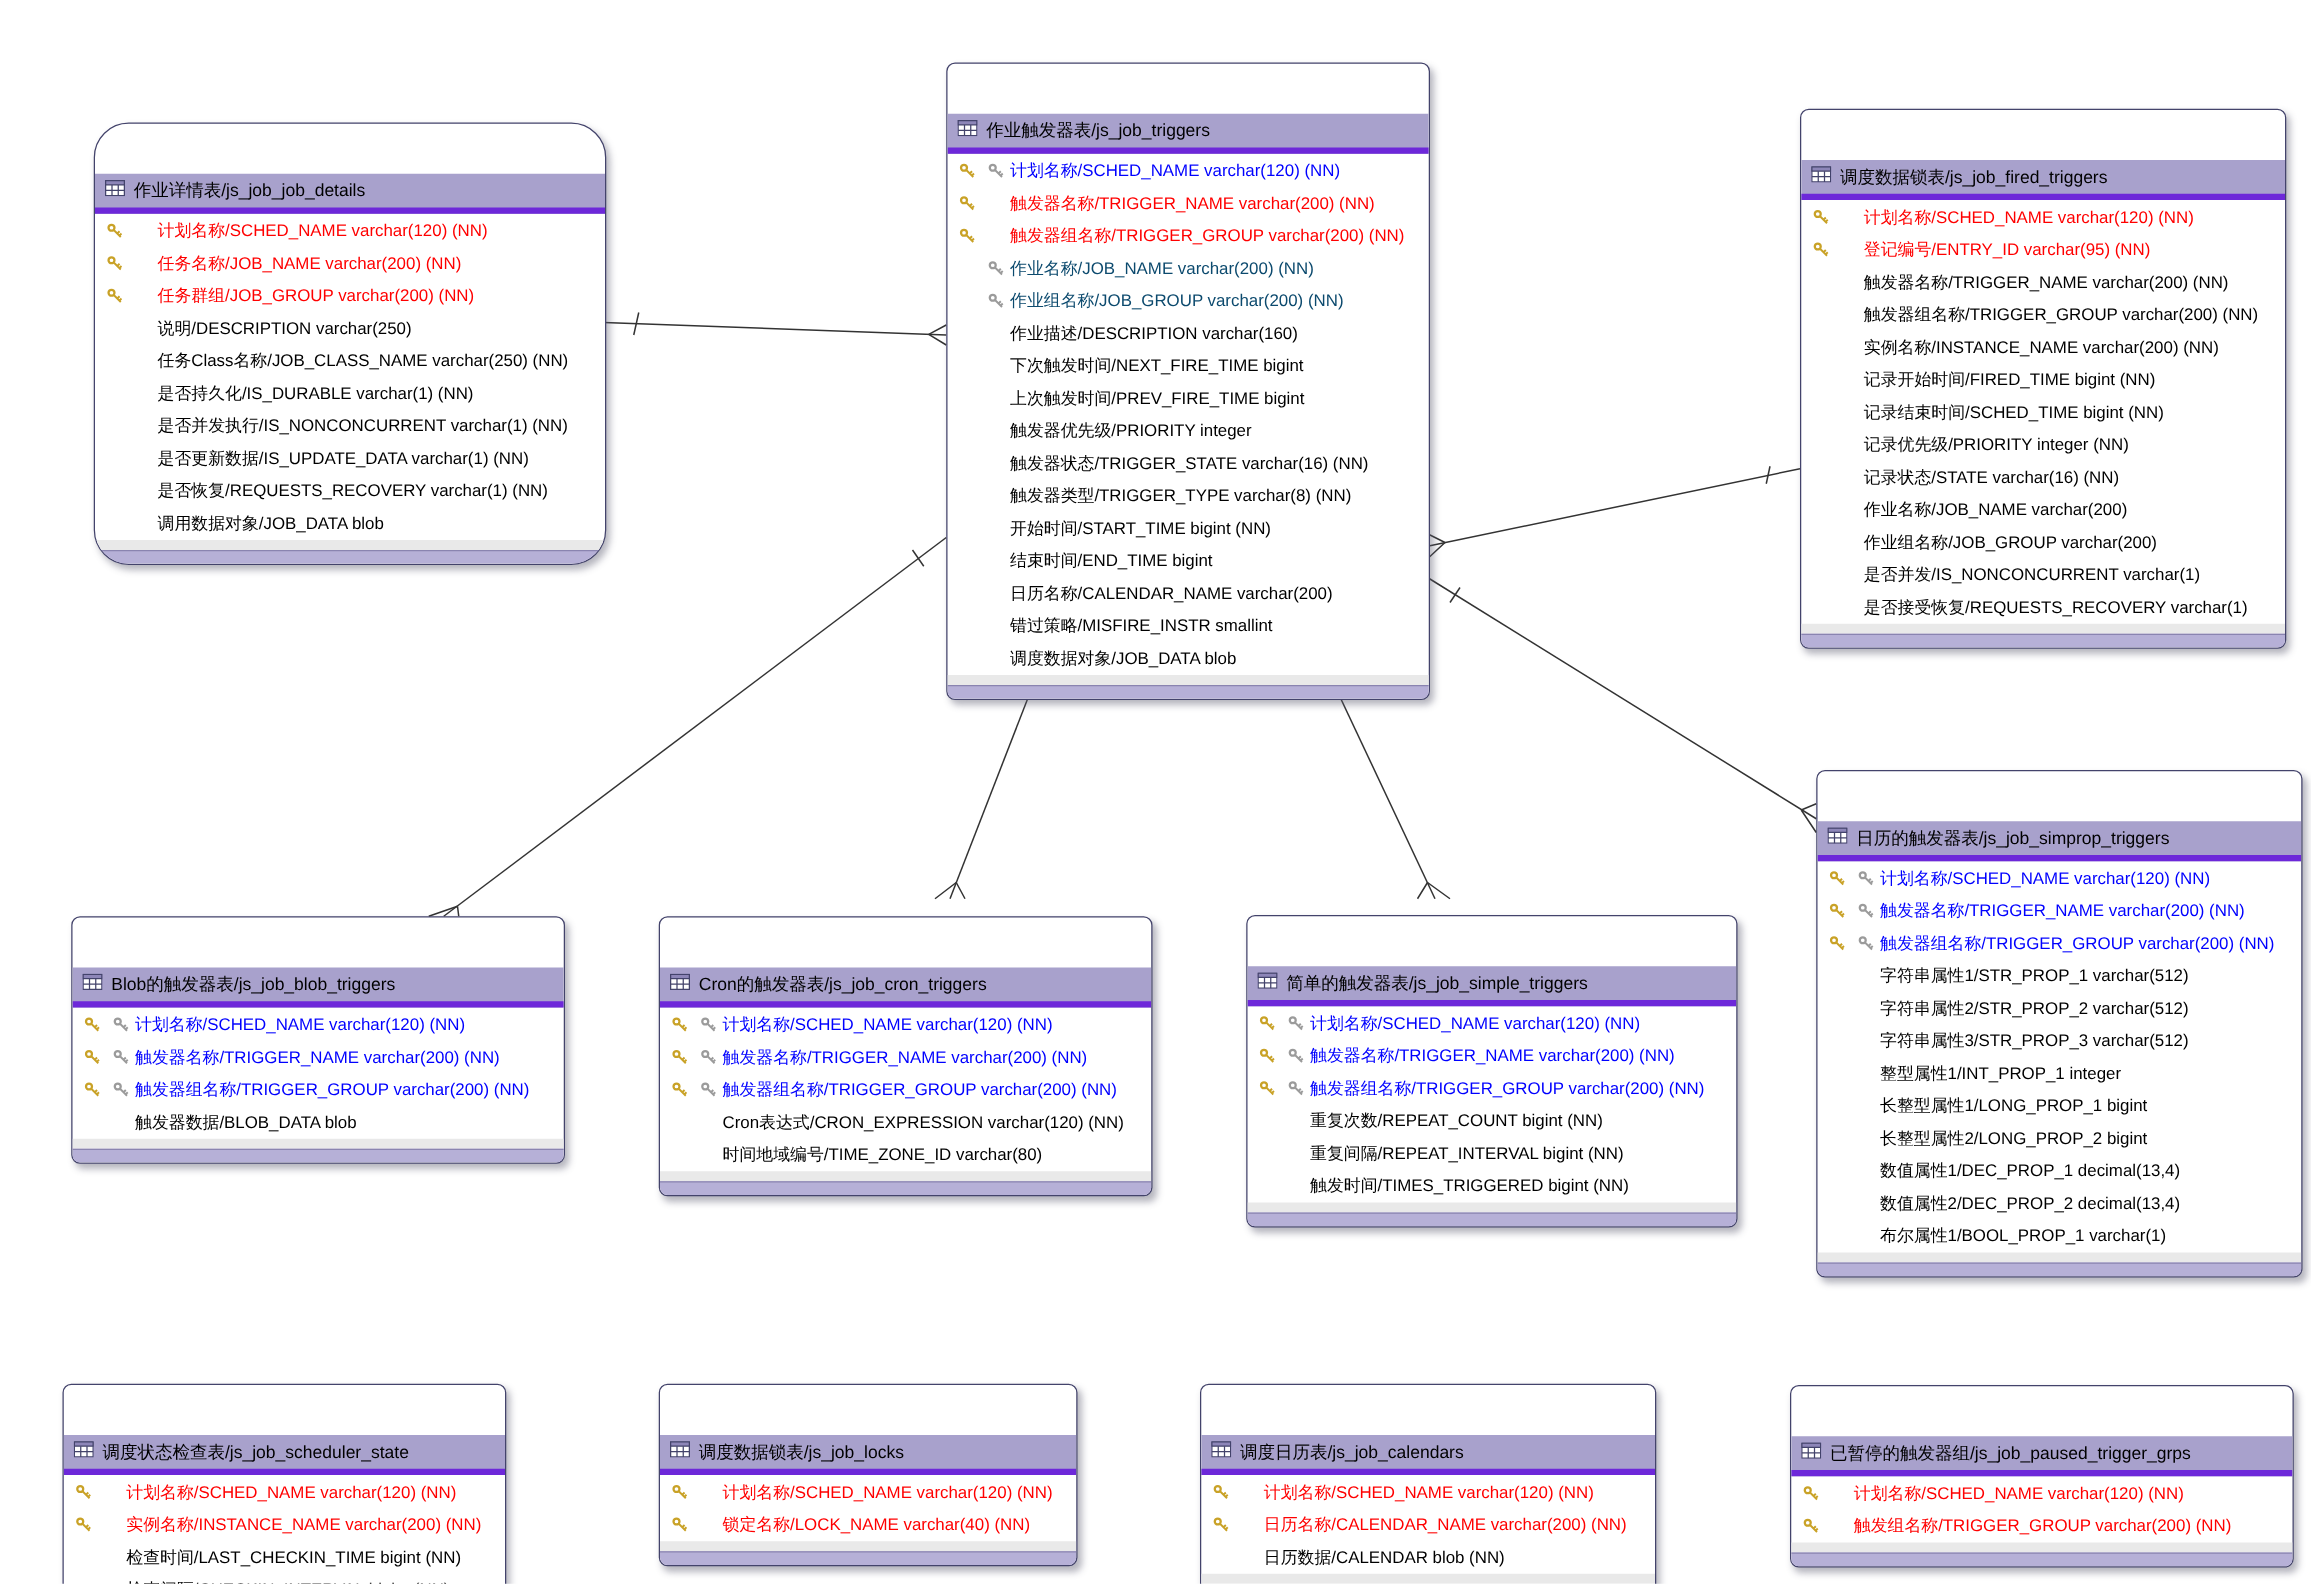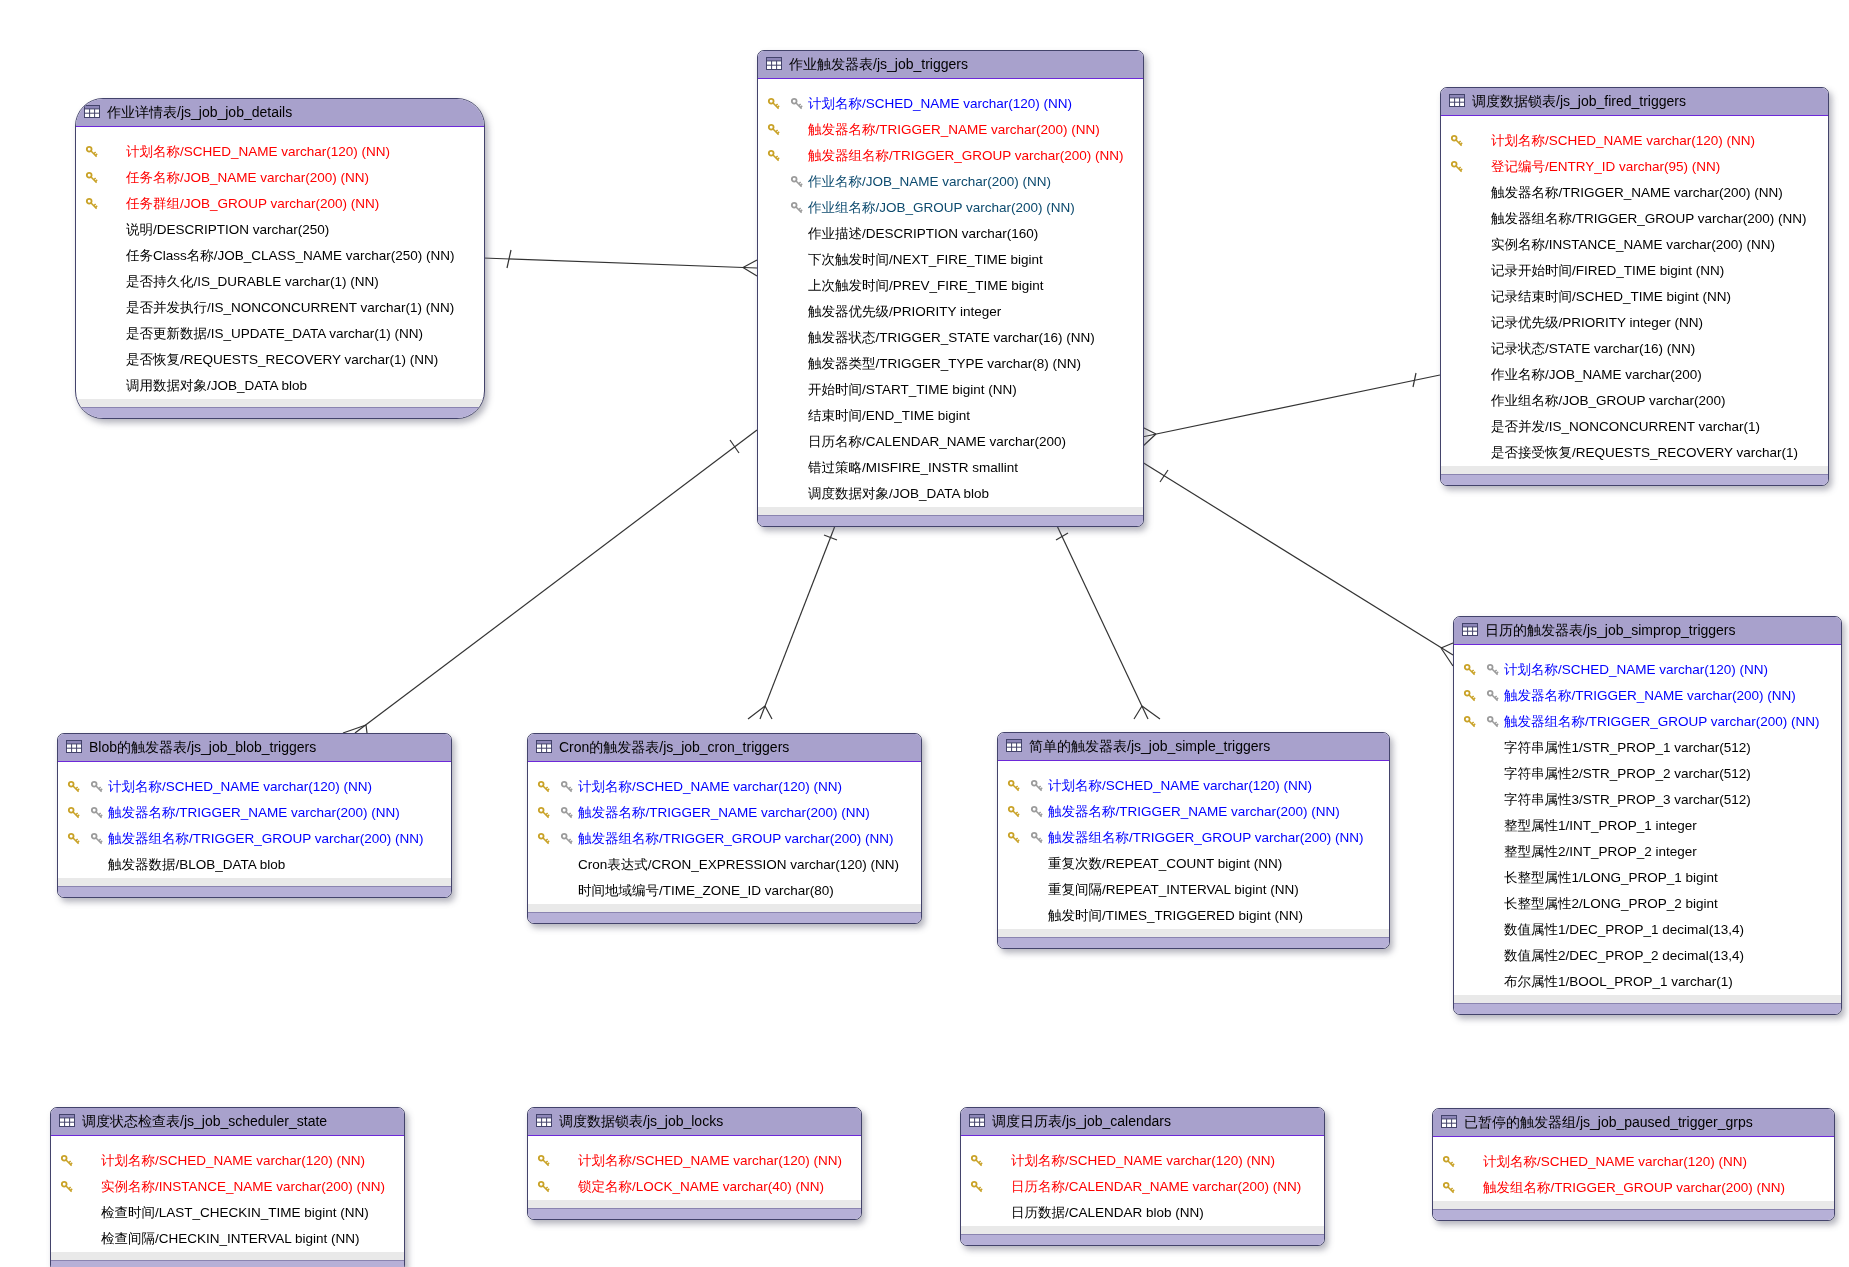--- a/index.html
+++ b/index.html
@@ -6,24 +6,24 @@
   body{
     width:1849px;height:1267px;position:relative;background:#ffffff;
     font-family:"Liberation Sans","DejaVu Sans",sans-serif;overflow:hidden;
   }
   .wires{position:absolute;left:0;top:0;z-index:1;}
   .wires path{stroke:#333333;stroke-width:1.2;fill:none;}
   .card{
     position:absolute;background:#ffffff;border:1.5px solid #43436b;border-radius:7px;
     box-shadow:3px 4px 6px rgba(90,90,110,.45);z-index:2;overflow:hidden;
   }
-  .hd{position:relative;height:27px;background:#a8a1cc;border-bottom:1px solid #6d28d9;
-      display:flex;align-items:center;padding-left:8px;gap:7px;}
+  .hd{position:relative;height:27px;background:#a8a1cc;border-bottom:5px solid #6d28d9;
+      display:flex;align-items:center;padding-left:8px;gap:7px;margin-top:40px;}
   .ttl{font-size:14px;color:#000;white-space:nowrap;}
-  .bd{padding-top:12px;}
+  .bd{padding-top:1px;}
   .row{display:flex;align-items:center;height:26px;white-space:nowrap;}
   .k1{flex:0 0 22px;margin-left:5px;display:flex;justify-content:center;align-items:center;}
   .k2{flex:0 0 23px;display:flex;justify-content:center;align-items:center;}
   .ftx{font-size:13.5px;}
   .c-red{color:#ff0000;}
   .c-blue{color:#0000ff;}
   .c-green{color:#0c4a6e;}
   .c-black{color:#000000;}
   .gray{height:8px;background:#e9e9e9;}
   .ft{height:10px;background:#b6b0d7;border-top:1px solid #8a84b0;}
@@ -666,25 +666,20 @@
         <span class="ftx">字符串属性3/STR_PROP_3 varchar(512)</span>
       </div>
       <div class="row c-black">
         <span class="k1"></span>
         <span class="k2"></span>
         <span class="ftx">整型属性1/INT_PROP_1 integer</span>
       </div>
       <div class="row c-black">
         <span class="k1"></span>
         <span class="k2"></span>
-        <span class="ftx">整型属性2/INT_PROP_2 integer</span>
-      </div>
-      <div class="row c-black">
-        <span class="k1"></span>
-        <span class="k2"></span>
         <span class="ftx">长整型属性1/LONG_PROP_1 bigint</span>
       </div>
       <div class="row c-black">
         <span class="k1"></span>
         <span class="k2"></span>
         <span class="ftx">长整型属性2/LONG_PROP_2 bigint</span>
       </div>
       <div class="row c-black">
         <span class="k1"></span>
         <span class="k2"></span>

